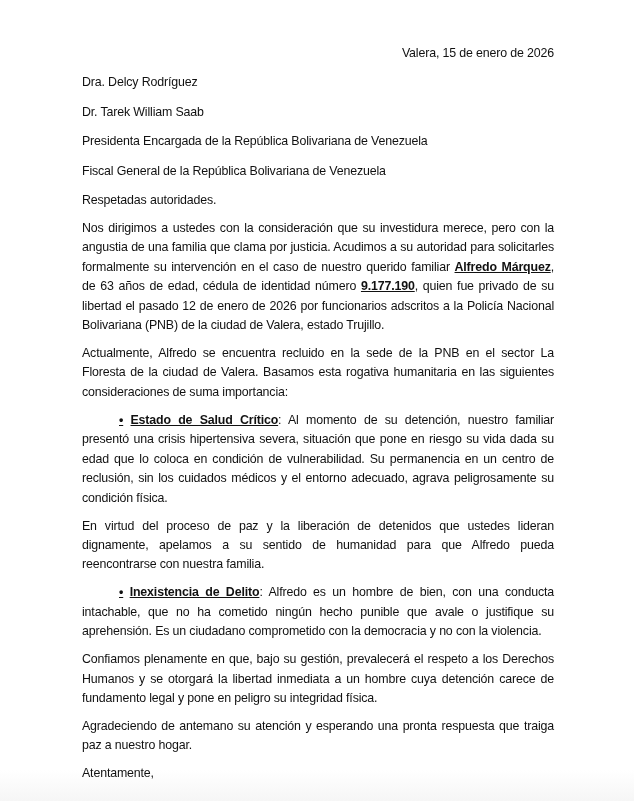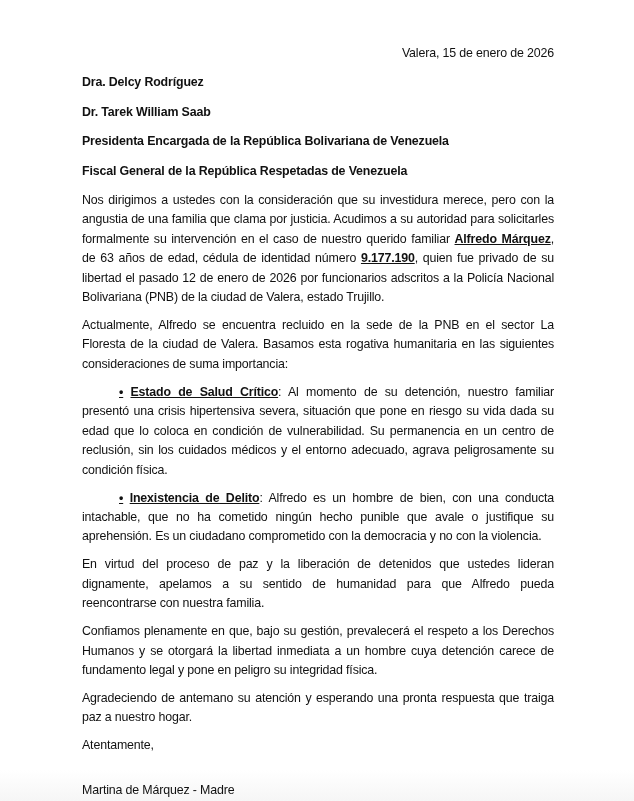--- a/index.html
+++ b/index.html
@@ -27,51 +27,52 @@
     }
     .page p {
       margin: 0 0 8.6px 0;
     }
     .date {
       text-align: right;
       font-weight: normal;
       margin-bottom: 10px !important;
     }
     .bold { font-weight: bold; text-decoration: underline; }
-    .addr { font-weight: bold; margin-bottom: 10px !important; }
+    .addr { font-weight: normal; margin-bottom: 10px !important; }
     .justify {
       text-align: justify;
       text-align-last: left;
     }
     .bullet-para {
       text-indent: 37px;
     }
     .sig p { margin-bottom: 25px; }
   </style>
 </head>
 <body>
 
 <div class="page">
   <p class="date">Valera, 15 de enero de 2026</p>
 
   <p class="addr">Dra. Delcy Rodríguez</p>
   <p class="addr">Dr. Tarek William Saab</p>
   <p class="addr">Presidenta Encargada de la República Bolivariana de Venezuela</p>
-  <p class="addr">Fiscal General de la República Respetadas de Venezuela</p>
+  <p class="addr">Fiscal General de la República Bolivariana de Venezuela</p>
 
+  <p>Respetadas autoridades.</p>
 
   <p class="justify"><span>Nos dirigimos a ustedes con la consideración que su investidura merece, pero con la angustia de una familia que clama por justicia. Acudimos a su autoridad para solicitarles formalmente su intervención en el caso de nuestro querido familiar </span><span class="bold">Alfredo Márquez</span><span>, de 63 años de edad, cédula de identidad número </span><span class="bold">9.177.190</span><span>, quien fue privado de su libertad el pasado 12 de enero de 2026 por funcionarios adscritos a la Policía Nacional Bolivariana (PNB) de la ciudad de Valera, estado Trujillo.</span></p>
 
   <p class="justify">Actualmente, Alfredo se encuentra recluido en la sede de la PNB en el sector La Floresta de la ciudad de Valera. Basamos esta rogativa humanitaria en las siguientes consideraciones de suma importancia:</p>
 
   <p class="justify bullet-para"><span class="bold">•</span> <span class="bold">Estado de Salud Crítico</span><span>: Al momento de su detención, nuestro familiar presentó una crisis hipertensiva severa, situación que pone en riesgo su vida dada su edad que lo coloca en condición de vulnerabilidad. Su permanencia en un centro de reclusión, sin los cuidados médicos y el entorno adecuado, agrava peligrosamente su condición física.</span></p>
 
+  <p class="justify">En virtud del proceso de paz y la liberación de detenidos que ustedes lideran dignamente, apelamos a su sentido de humanidad para que Alfredo pueda reencontrarse con nuestra familia.</p>
+
   <p class="justify bullet-para"><span class="bold">•</span> <span class="bold">Inexistencia de Delito</span><span>: Alfredo es un hombre de bien, con una conducta intachable, que no ha cometido ningún hecho punible que avale o justifique su aprehensión. Es un ciudadano comprometido con la democracia y no con la violencia.</span></p>
-
-  <p class="justify">En virtud del proceso de paz y la liberación de detenidos que ustedes lideran dignamente, apelamos a su sentido de humanidad para que Alfredo pueda reencontrarse con nuestra familia.</p>
 
   <p class="justify">Confiamos plenamente en que, bajo su gestión, prevalecerá el respeto a los Derechos Humanos y se otorgará la libertad inmediata a un hombre cuya detención carece de fundamento legal y pone en peligro su integridad física.</p>
 
   <p class="justify">Agradeciendo de antemano su atención y esperando una pronta respuesta que traiga paz a nuestro hogar.</p>
 
   <div class="sig">
     <p>Atentamente,</p>
     <p>Martina de Márquez - Madre</p>
 
   </div>

